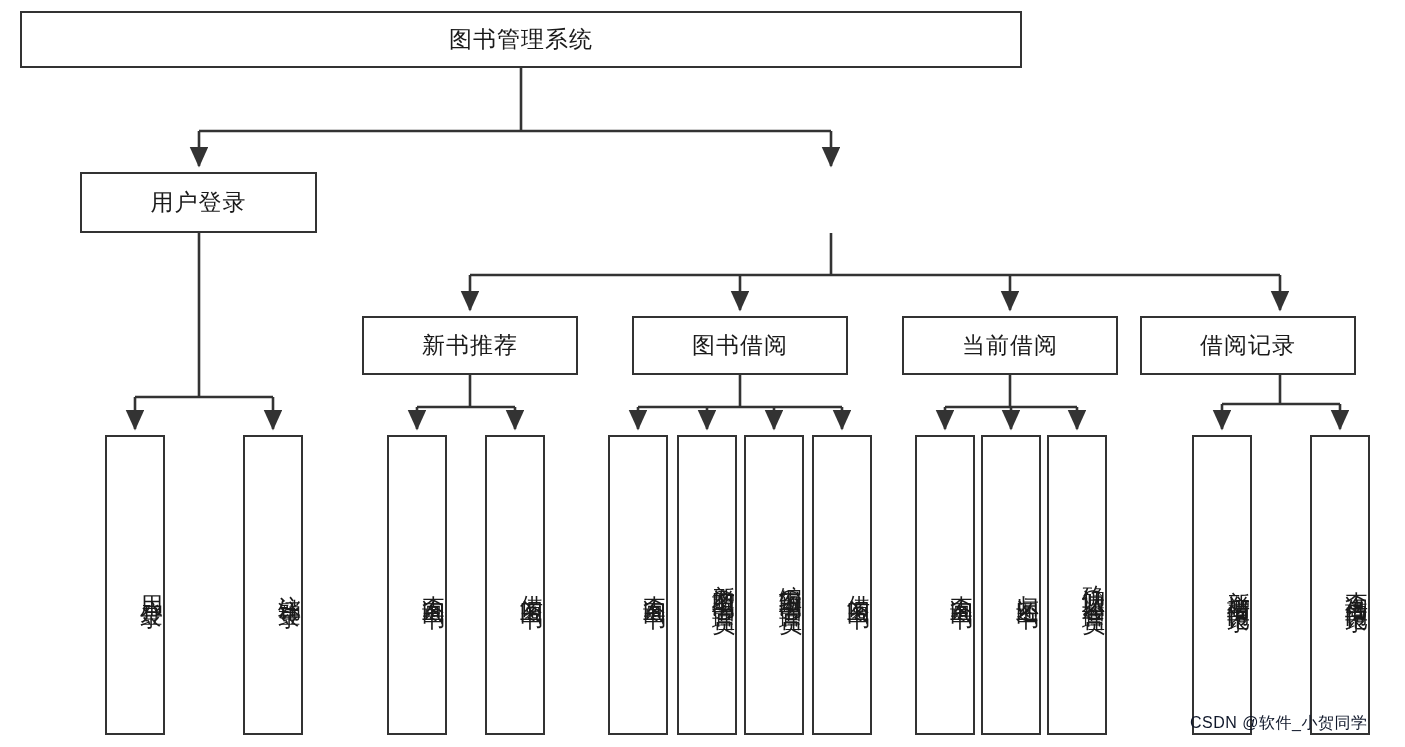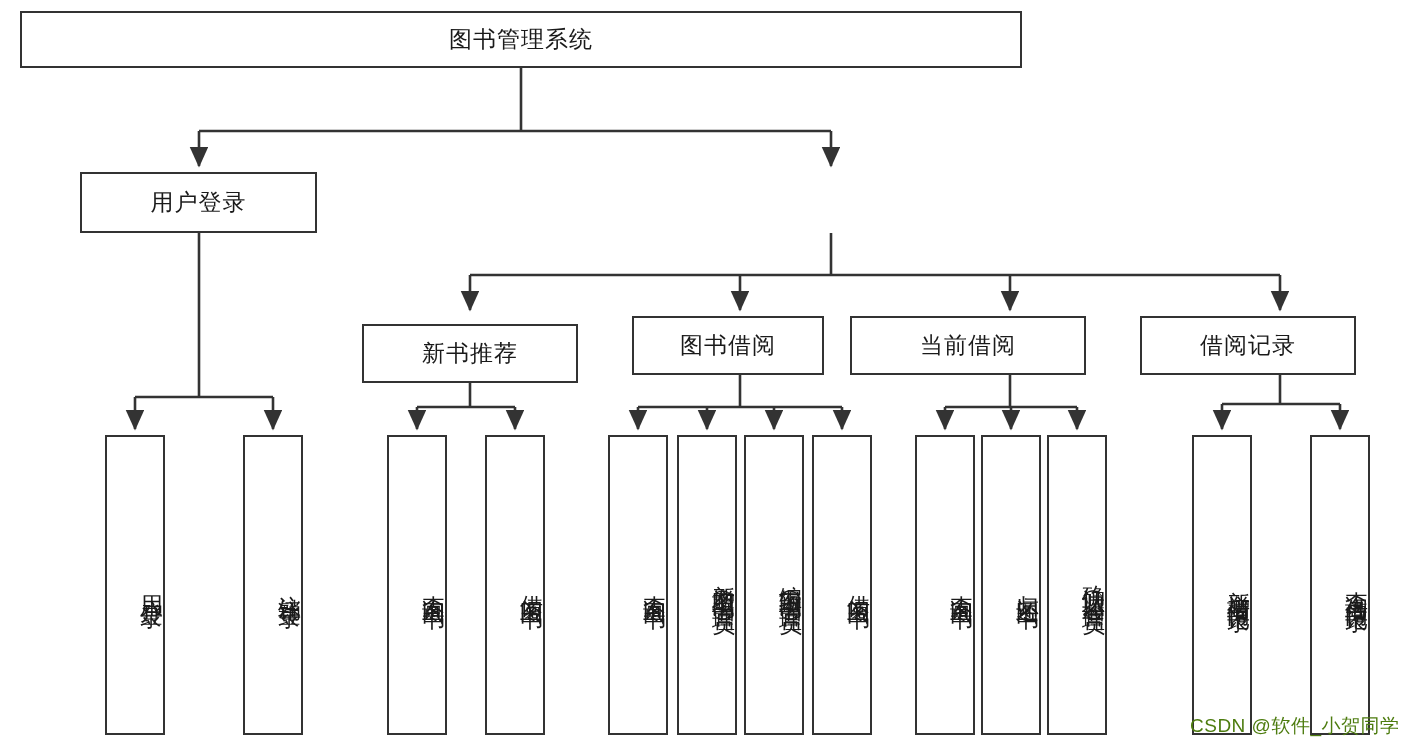--- a/index.html
+++ b/index.html
@@ -49,22 +49,22 @@
   #edges {
     position: absolute;
     left: 0;
     top: 0;
     width: 1405px;
     height: 747px;
     pointer-events: none;
   }
   .watermark {
     position: absolute;
-    color: #4d7c0f;
-    font-size: 19px;
+    color: #0f172a;
+    font-size: 16px;
     white-space: nowrap;
     letter-spacing: 0.5px;
     text-align: right;
   }
 </style>
 </head>
 <body>
 
 <div id="canvas">
 
@@ -119,27 +119,27 @@
   </svg>
 
   <div class="node horiz" style="left:20px; top:11px; width:1002px; height:57px;">
     <span>图书管理系统</span>
   </div>
 
   <div class="node horiz" style="left:80px; top:172px; width:237px; height:61px;">
     <span>用户登录</span>
   </div>
 
-  <div class="node horiz" style="left:362px; top:324px; width:216px; height:59px;">
+  <div class="node horiz" style="left:362px; top:316px; width:216px; height:59px;">
     <span>新书推荐</span>
   </div>
-  <div class="node horiz" style="left:632px; top:316px; width:192px; height:59px;">
+  <div class="node horiz" style="left:632px; top:316px; width:216px; height:59px;">
     <span>图书借阅</span>
   </div>
-  <div class="node horiz" style="left:850px; top:316px; width:236px; height:59px;">
+  <div class="node horiz" style="left:902px; top:316px; width:216px; height:59px;">
     <span>当前借阅</span>
   </div>
   <div class="node horiz" style="left:1140px; top:316px; width:216px; height:59px;">
     <span>借阅记录</span>
   </div>
 
   <div class="node vert" style="left:105px; top:435px; width:60px; height:300px;">
     <span>用户登录</span>
   </div>
   <div class="node vert" style="left:243px; top:435px; width:60px; height:300px;">

